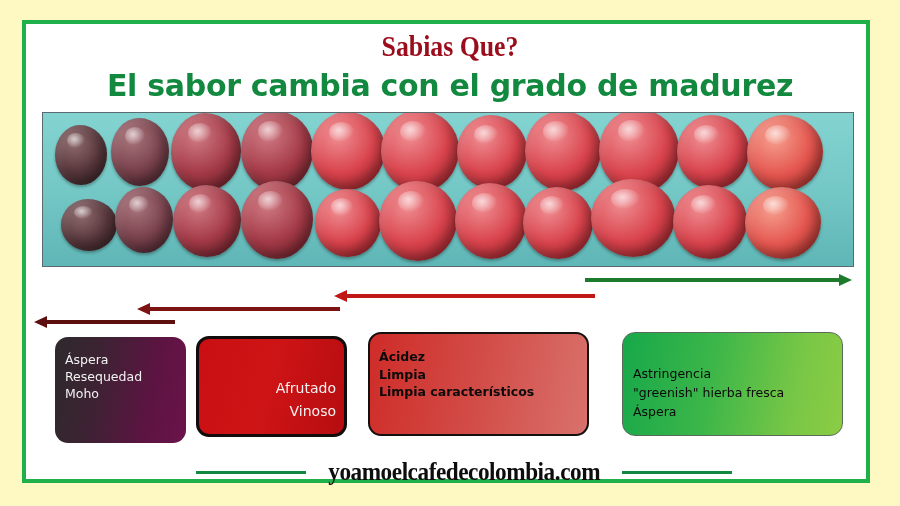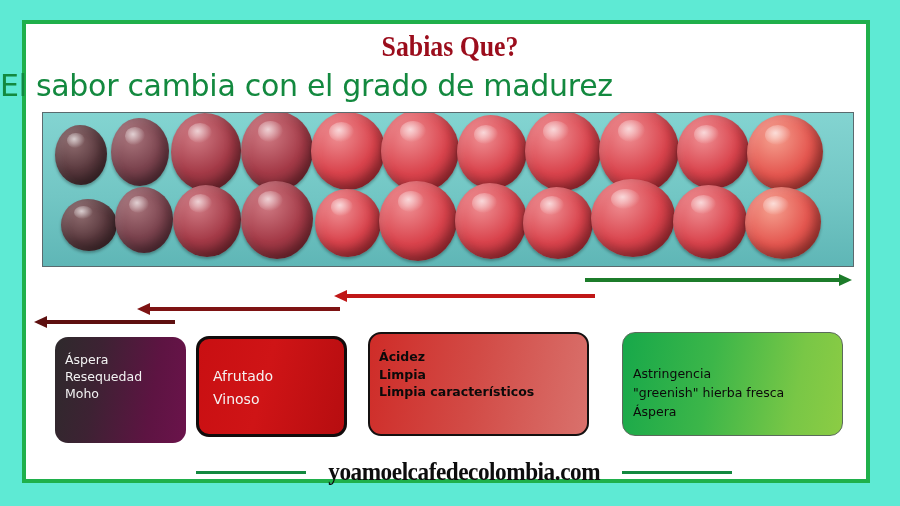--- a/index.html
+++ b/index.html
@@ -12,21 +12,21 @@
     height: 506px;
     position: relative;
     overflow: hidden;
     font-family: "Liberation Sans", sans-serif;
   }
 
   #poster {
     position: absolute;
     left: 0; top: 0;
     width: 900px; height: 506px;
-    background: #5eead4;
+    background: #fef9c3;
   }
 
   
   .frame {
     position: absolute;
     left: 22px;
     top: 20px;
     width: 848px;
     height: 463px;
     border: 4px solid #1fb04b;
@@ -49,23 +49,23 @@
     transform: scaleX(0.86);
     transform-origin: center top;
     line-height: 32px;
     white-space: nowrap;
   }
   .title-sub {
     position: absolute;
     left: 0;
     top: 68px;
     width: 900px;
-    text-align: left;
+    text-align: center;
     font-family: "DejaVu Sans", sans-serif;
-    font-weight: normal;
+    font-weight: bold;
     font-size: 30px;
     color: #13893f;
     line-height: 36px;
     letter-spacing: -0.3px;
     white-space: nowrap;
   }
 
   
   .photo {
     position: absolute;
@@ -144,22 +144,23 @@
     font-size: 12.5px;
     border: 0;
   }
   #box-red {
     left: 196px; top: 336px; width: 151px; height: 101px;
     background: linear-gradient(105deg, #c90f12 0%, #cf1416 45%, #b60d10 100%);
     color: #f5f2f2;
     border: 3px solid #120c0c;
     font-size: 14px;
     line-height: 23px;
-    padding-top: 26px;
+    padding-top: 38px;
     padding-left: 14px;
+    text-align: right;
   }
   #box-salmon {
     left: 368px; top: 332px; width: 221px; height: 104px;
     background: linear-gradient(100deg, #cf2c28 0%, #d24b46 48%, #d9716c 100%);
     color: #0c0a0a;
     border: 2px solid #141010;
     font-weight: bold;
     font-size: 12.5px;
     line-height: 17.5px;
     padding-top: 14px;

